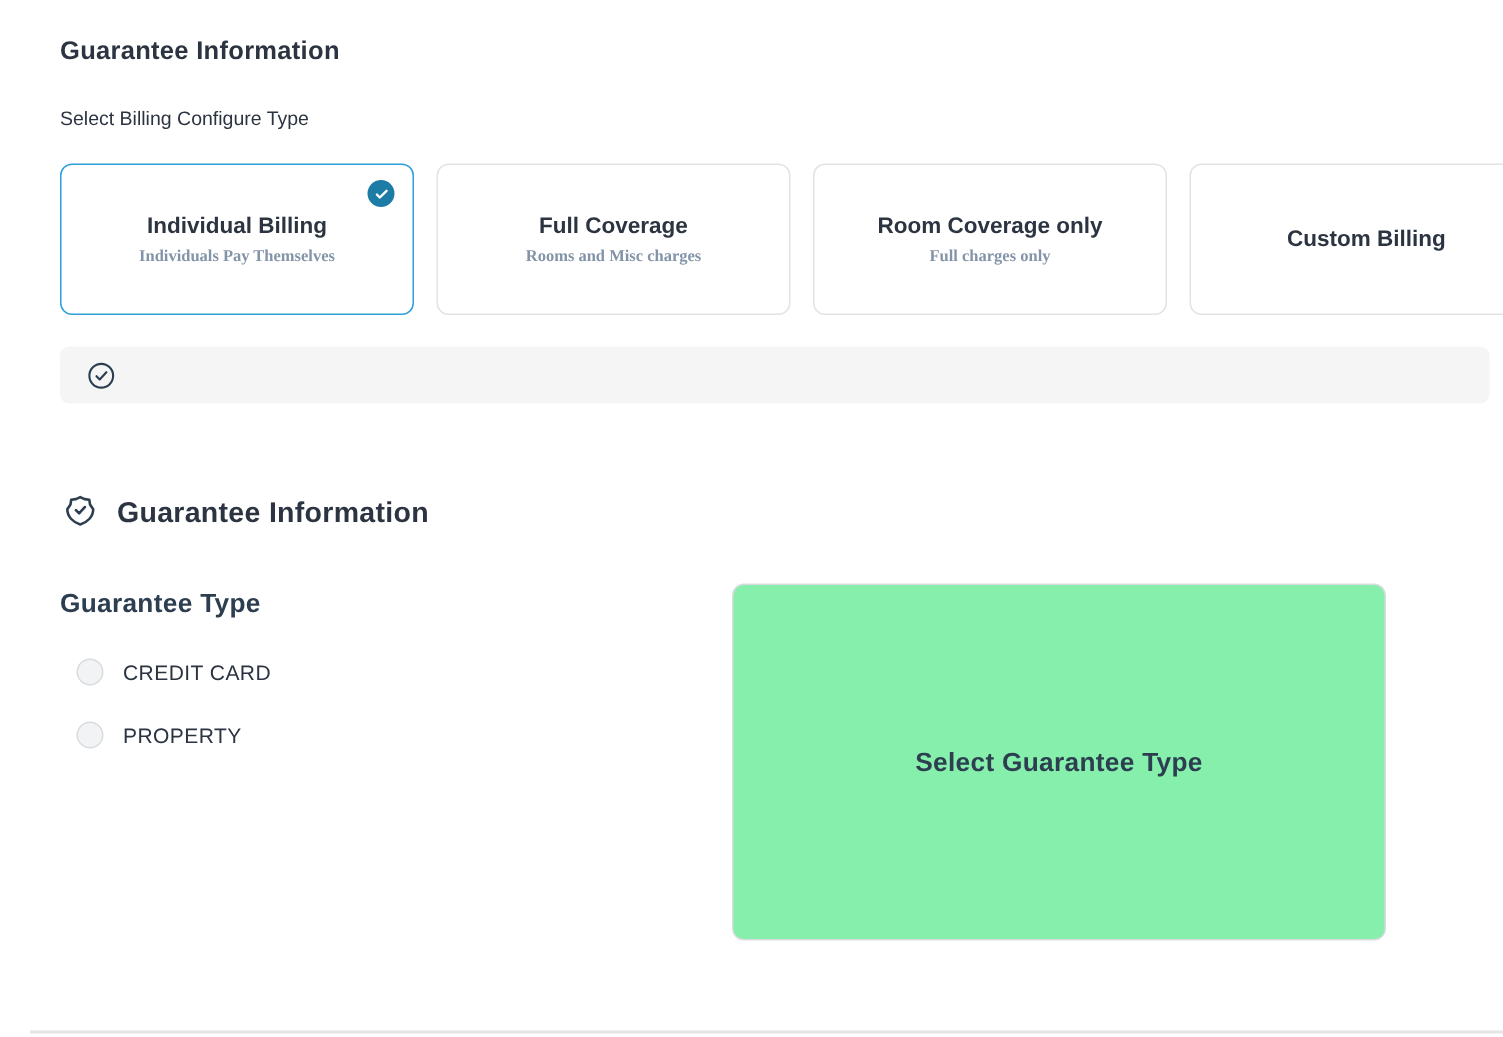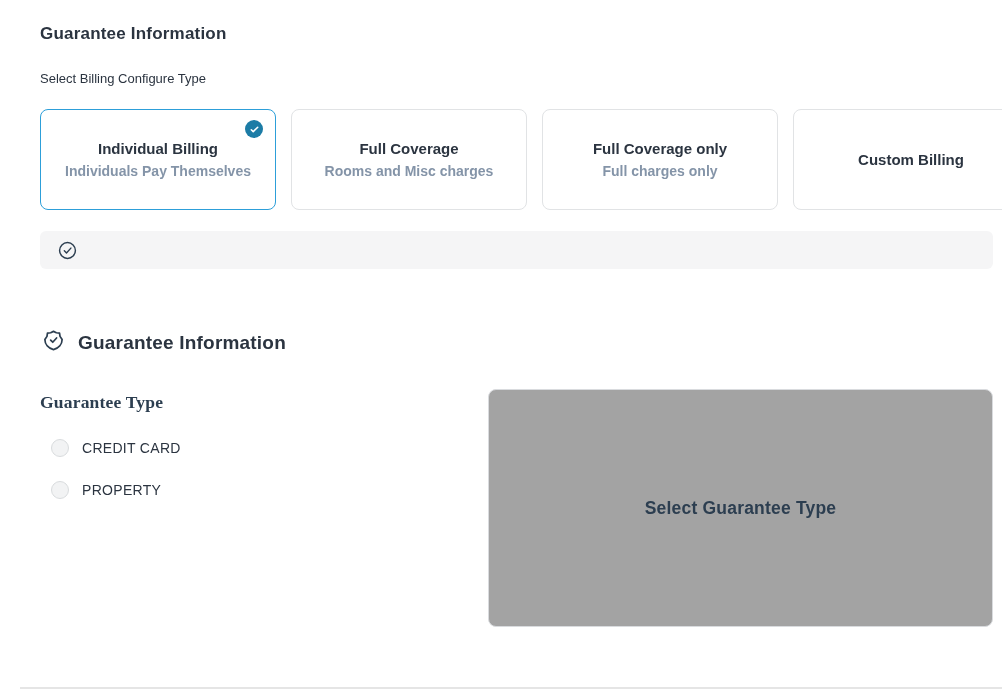--- a/index.html
+++ b/index.html
@@ -51,21 +51,21 @@
     display: flex; flex-direction: column;
     align-items: center; justify-content: center;
     gap: 6px;
     cursor: pointer;
   }
   .billing-card.selected { border-color: #2d9fd9; }
   .card-title {
     font-size: 15px; font-weight: bold; color: #2b3440;
   }
   .card-subtitle {
-    font-size: 14px; font-weight: bold; color: #8494a8;
+    font-size: 11px; font-weight: bold; color: #8494a8; font-family: Liberation Serif, serif;
   }
   .card-check-badge {
     position: absolute; top: 10px; right: 12px;
     width: 18px; height: 18px;
     border-radius: 50%;
     background: #1c7ca6;
     display: flex; align-items: center; justify-content: center;
   }
   .card-check-badge svg { display: block; }
 
@@ -85,21 +85,20 @@
   }
   .section-heading .heading-text {
     font-size: 19px; font-weight: bold; color: #2b3440;
     letter-spacing: 0.2px;
   }
 
   .guarantee-type-title {
     position: absolute; top: 392px; left: 20px;
     font-size: 17.5px; font-weight: bold; color: #2c3e50;
     letter-spacing: 0.2px;
-    font-family: Liberation Serif, serif;
   }
 
   .radio-row {
     position: absolute; left: 31px;
     display: flex; align-items: center; gap: 13px;
     cursor: pointer;
   }
   .radio-row.credit { top: 439px; }
   .radio-row.property { top: 481px; align-items: center; }
   .radio-circle {
@@ -108,24 +107,24 @@
     background: #f2f3f4;
     border: 1px solid #d9dcde;
   }
   .radio-label {
     font-size: 14px; color: #2b3440;
     letter-spacing: 0.3px;
   }
 
   .guarantee-panel {
     position: absolute; top: 389px; left: 468px;
-    width: 505px; height: 238px;
+    width: 436px; height: 238px;
     border: 1px solid #d9dbde;
     border-radius: 8px;
-    background: #a3a3a3;
+    background: #86efac;
     display: flex; align-items: center; justify-content: center;
   }
   .panel-placeholder {
     font-size: 17.5px; font-weight: bold; color: #2c3e50;
     letter-spacing: 0.2px;
   }
 </style>
 </head>
 <body>
 
@@ -146,21 +145,21 @@
       <div class="card-title">Individual Billing</div>
       <div class="card-subtitle">Individuals Pay Themselves</div>
     </div>
 
     <div class="billing-card">
       <div class="card-title">Full Coverage</div>
       <div class="card-subtitle">Rooms and Misc charges</div>
     </div>
 
     <div class="billing-card">
-      <div class="card-title">Full Coverage only</div>
+      <div class="card-title">Room Coverage only</div>
       <div class="card-subtitle">Full charges only</div>
     </div>
 
     <div class="billing-card">
       <div class="card-title">Custom Billing</div>
     </div>
 
   </div>
 
   <div class="status-bar">

